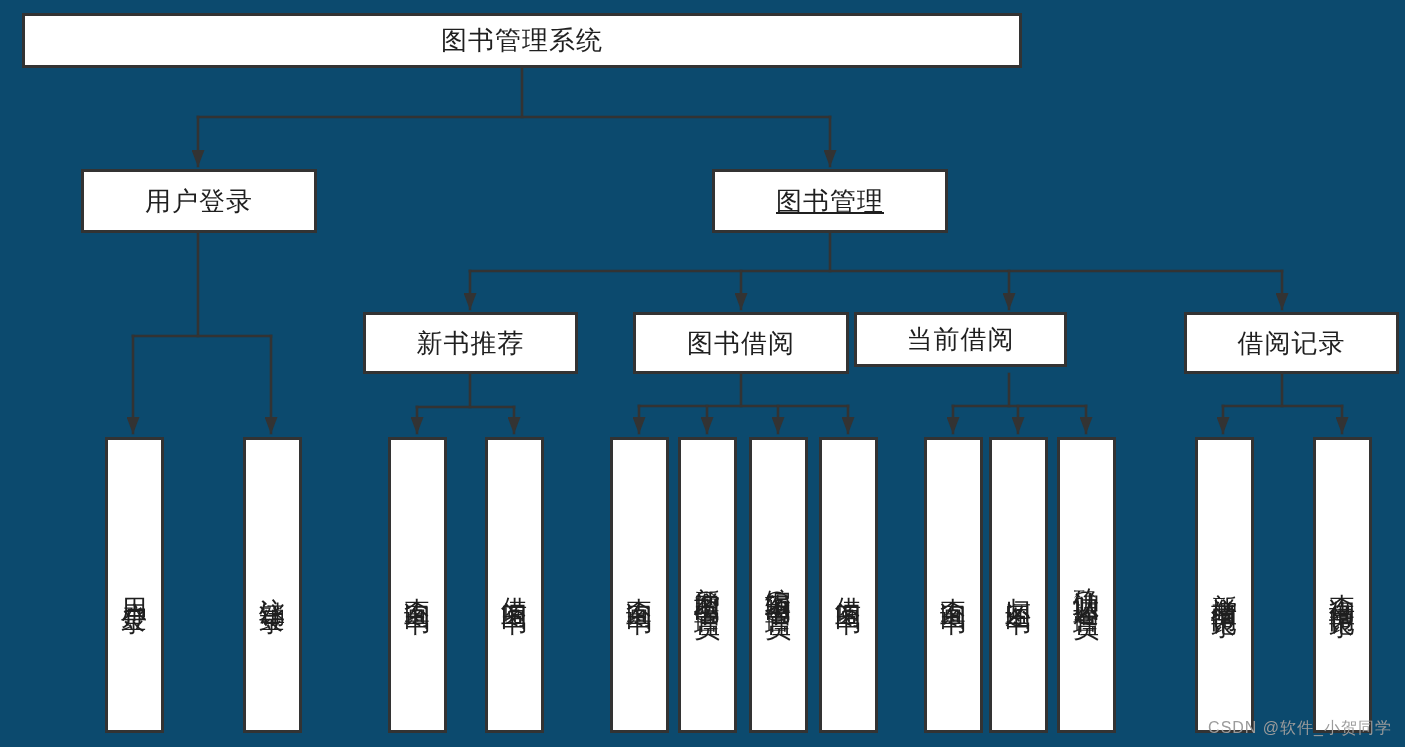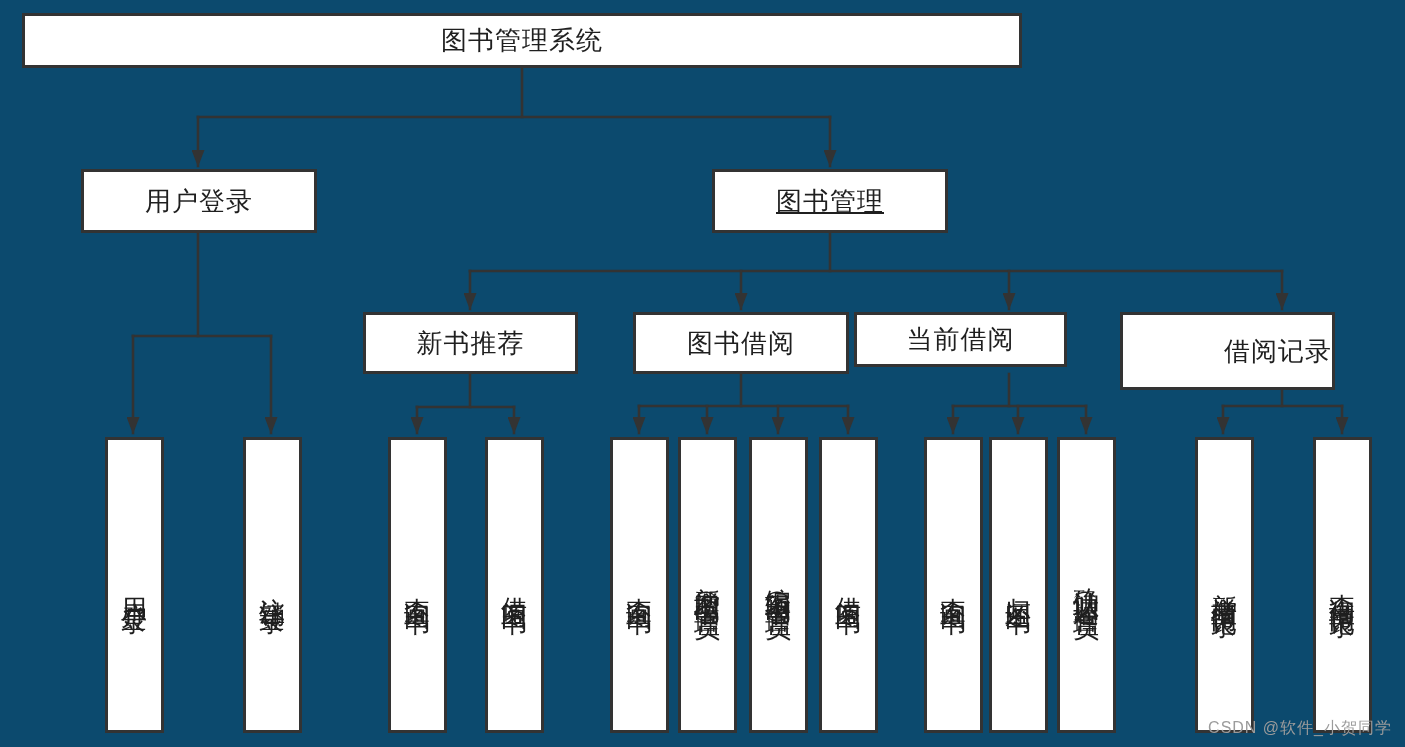--- a/index.html
+++ b/index.html
@@ -89,21 +89,21 @@
 
   <div class="box hbox" style="left:633px;top:312px;width:216px;height:62px;">
     <span>图书借阅</span>
   </div>
   <div class="box hbox" style="left:363px;top:312px;width:215px;height:62px;">
     <span>新书推荐</span>
   </div>
   <div class="box hbox" style="left:854px;top:312px;width:213px;height:55px;">
     <span>当前借阅</span>
   </div>
-  <div class="box hbox" style="left:1120px;top:312px;width:215px;height:78px;justify-content:flex-end;">
+  <div class="box hbox" style="left:1184px;top:312px;width:215px;height:62px;">
     <span>借阅记录</span>
   </div>
 
   <div class="box vbox" style="left:105px;top:437px;width:59px;height:296px;">
     <span>用户登录</span>
   </div>
   <div class="box vbox" style="left:243px;top:437px;width:59px;height:296px;">
     <span>注销登录</span>
   </div>
 

